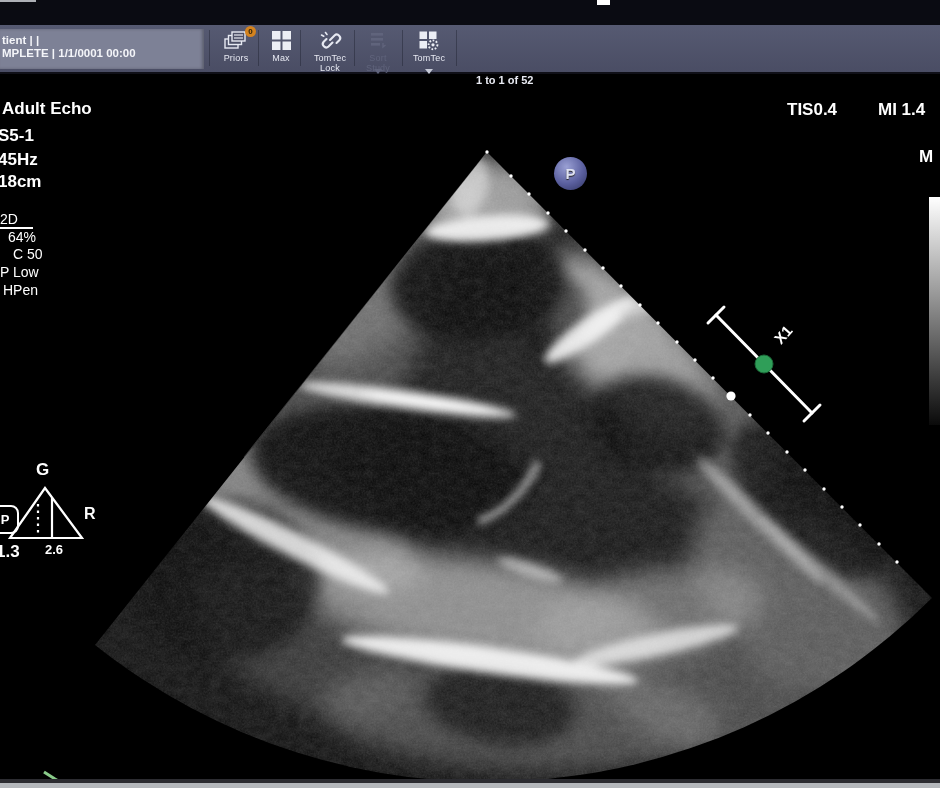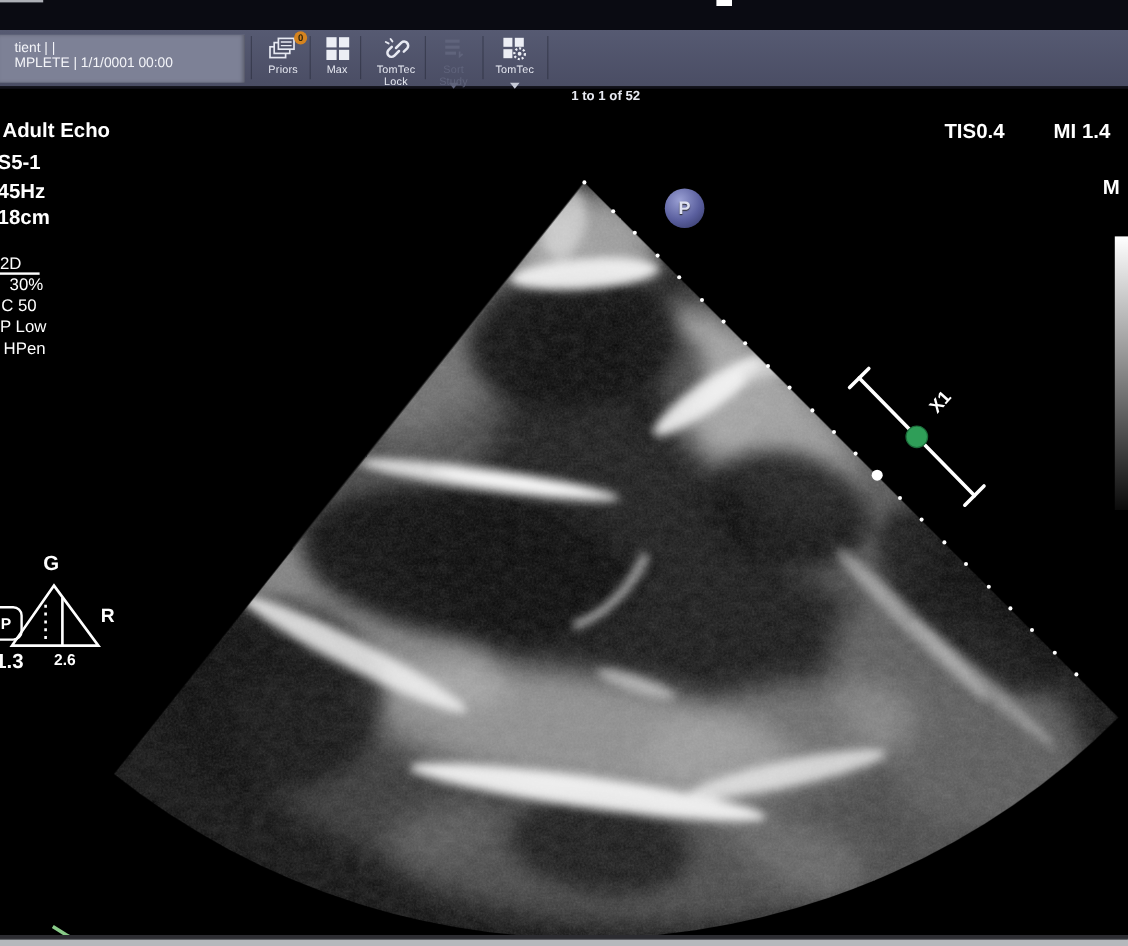--- a/index.html
+++ b/index.html
@@ -8,22 +8,22 @@
 
   
   .topstrip{position:absolute;left:0;top:0;width:940px;height:25px;background:#0a0b12;}
   .top-sliver{position:absolute;left:0;top:0;width:36px;height:2px;background:#d6d9e0;opacity:.8;}
   .top-notch{position:absolute;left:597px;top:0;width:13px;height:5px;background:#ffffff;}
 
   
   .toolbar{position:absolute;left:0;top:25px;width:940px;height:47px;
            background:linear-gradient(#565a72,#4a4d64);border-bottom:2px solid #101018;}
   .patient-box{position:absolute;left:0;top:4px;width:204px;height:40px;background:#7d8196;
-               color:#f4f5f9;font-size:11.5px;font-weight:normal;line-height:13px;
-               padding:5px 0 0 12px;box-sizing:border-box;box-shadow:inset -2px 0 3px rgba(0,0,0,.25);}
+               color:#f4f5f9;font-size:11.5px;font-weight:bold;line-height:13px;
+               padding:5px 0 0 2px;box-sizing:border-box;box-shadow:inset -2px 0 3px rgba(0,0,0,.25);}
   .tb-sep{position:absolute;top:5px;height:36px;width:1px;background:rgba(18,20,32,.35);}
   .tb-btn{position:absolute;top:4px;height:42px;text-align:center;color:#e7e9f2;cursor:pointer;}
   .tb-btn .ic{height:23px;display:flex;align-items:center;justify-content:center;}
   .tb-label{display:block;font-size:9px;margin-top:1px;letter-spacing:.2px;text-align:center;}
   .tb-btn.disabled{color:#60647c;}
   .caret{position:absolute;left:50%;bottom:-3px;margin-left:-4px;width:0;height:0;
          border-left:4px solid transparent;border-right:4px solid transparent;border-top:5px solid #c7cbd8;}
   .tb-btn.disabled .caret{border-top-color:#60647c;}
   .badge{position:absolute;top:-3px;right:2px;width:11px;height:11px;border-radius:50%;
          background:#d4831f;color:#30230a;font-size:8px;font-weight:bold;line-height:11px;text-align:center;}
@@ -258,22 +258,22 @@
     <polyline points="44,772 55,779 62,783 68,788" fill="none" stroke="#90d690" stroke-width="3" opacity=".95"></polyline>
   </svg>
 
   <div class="ov t17" style="left:2px;top:99px">Adult Echo</div>
   <div class="ov t17" style="left:-2px;top:126px">S5-1</div>
   <div class="ov t17" style="left:-2px;top:150px">45Hz</div>
   <div class="ov t17" style="left:-2px;top:172px">18cm</div>
   <div class="ov t16" style="left:0px;top:211px">
     <span class="mode-underline">2D</span>
   </div>
-  <div class="ov t16" style="left:8px;top:229px">30%</div>
-  <div class="ov t16" style="left:1px;top:246px">C 50</div>
+  <div class="ov t16" style="left:8px;top:229px">64%</div>
+  <div class="ov t16" style="left:13px;top:246px">C 50</div>
   <div class="ov t16" style="left:0px;top:264px">P Low</div>
   <div class="ov t16" style="left:3px;top:282px">HPen</div>
 
   <div class="ov t17" style="left:787px;top:100px">TIS0.4</div>
   <div class="ov t17" style="left:878px;top:100px">MI 1.4</div>
   <div class="ov t17" style="left:919px;top:147px">M</div>
   <div class="graybar"></div>
 
   <div class="probe-marker">
     <span>P</span>

